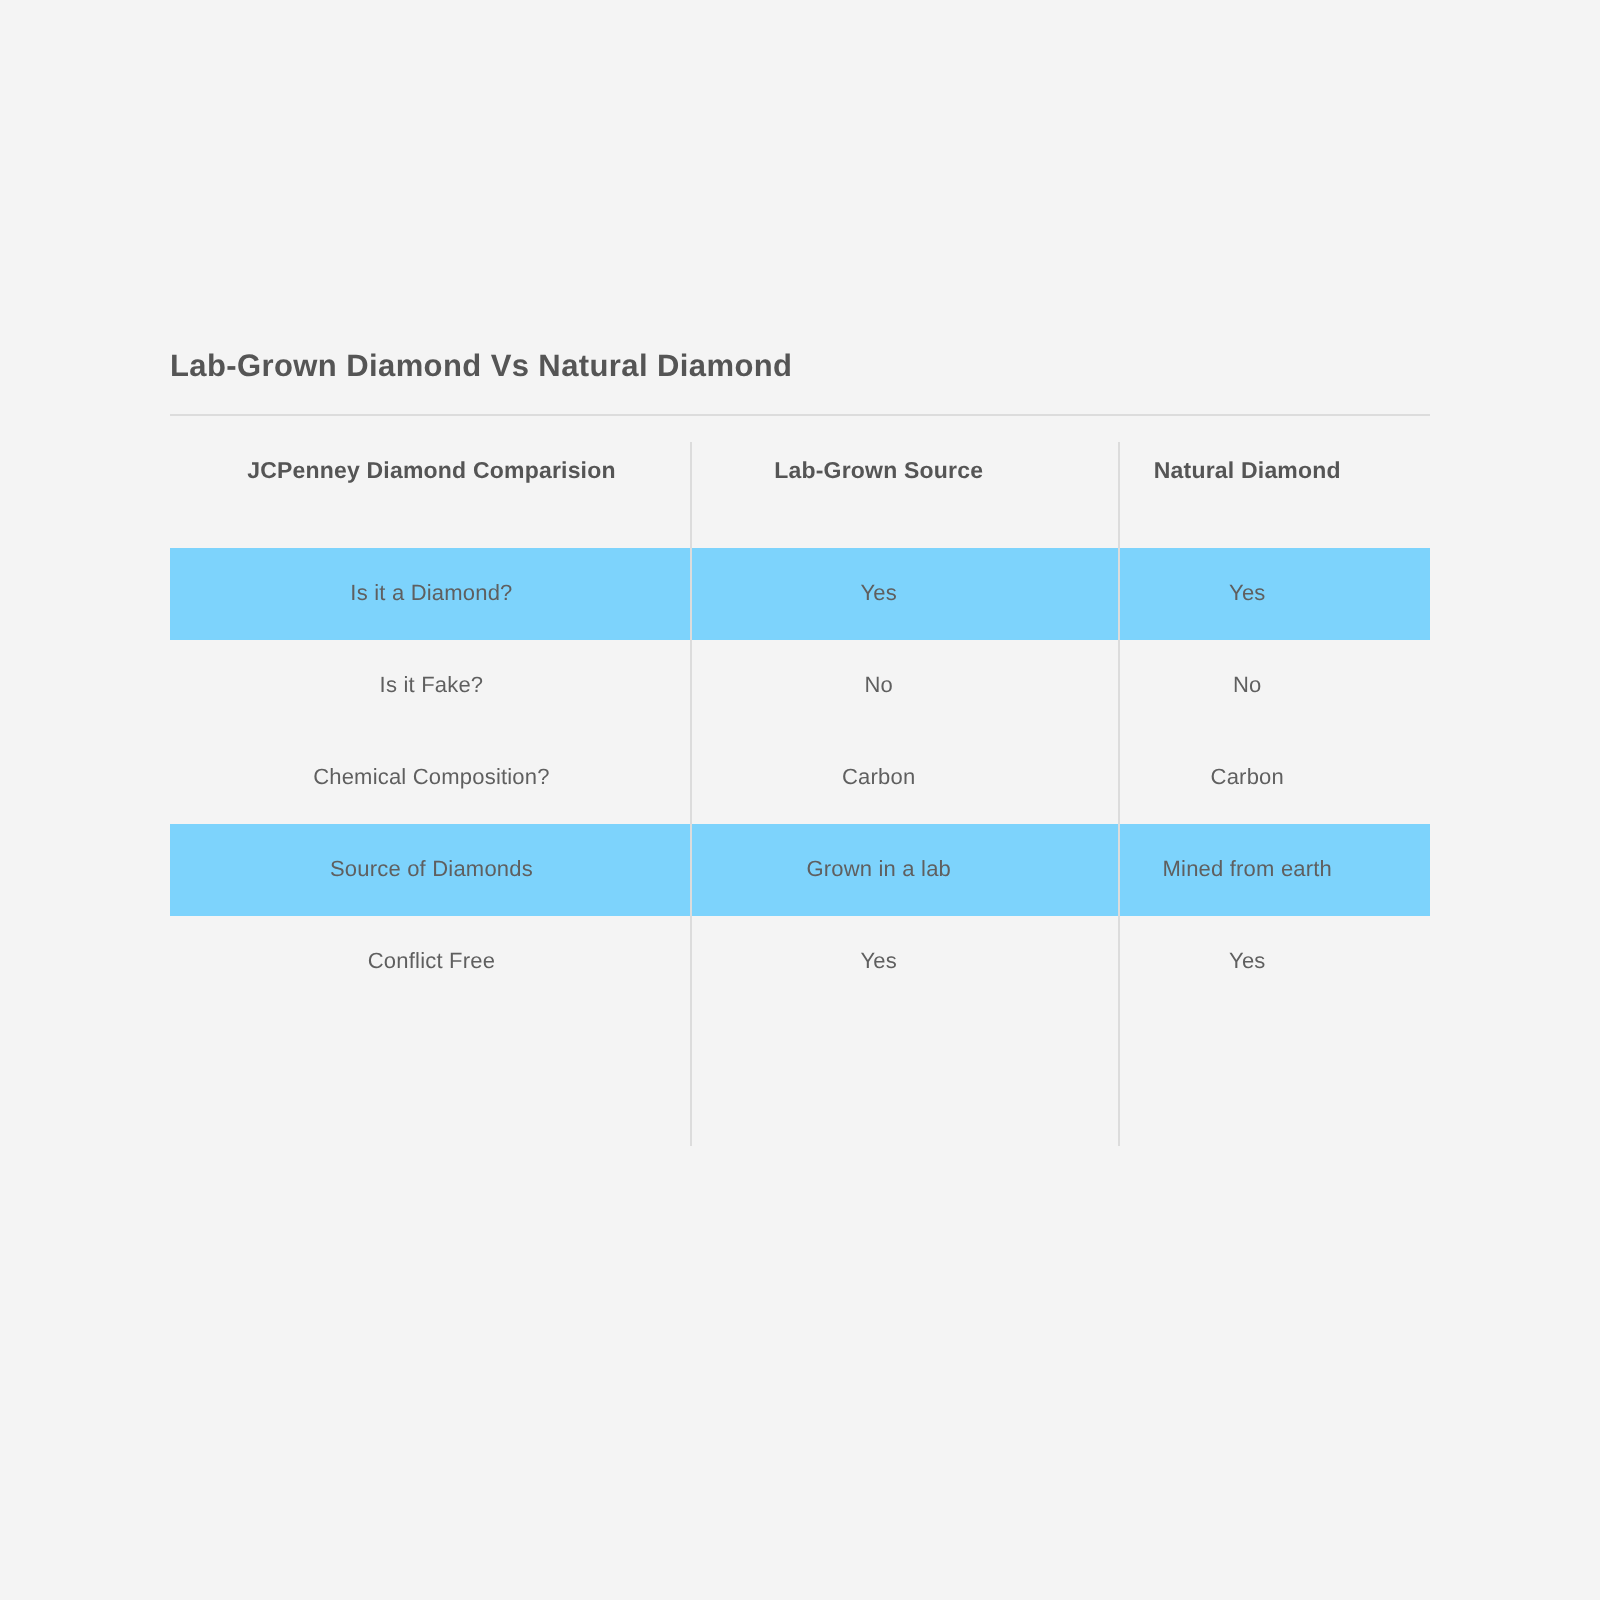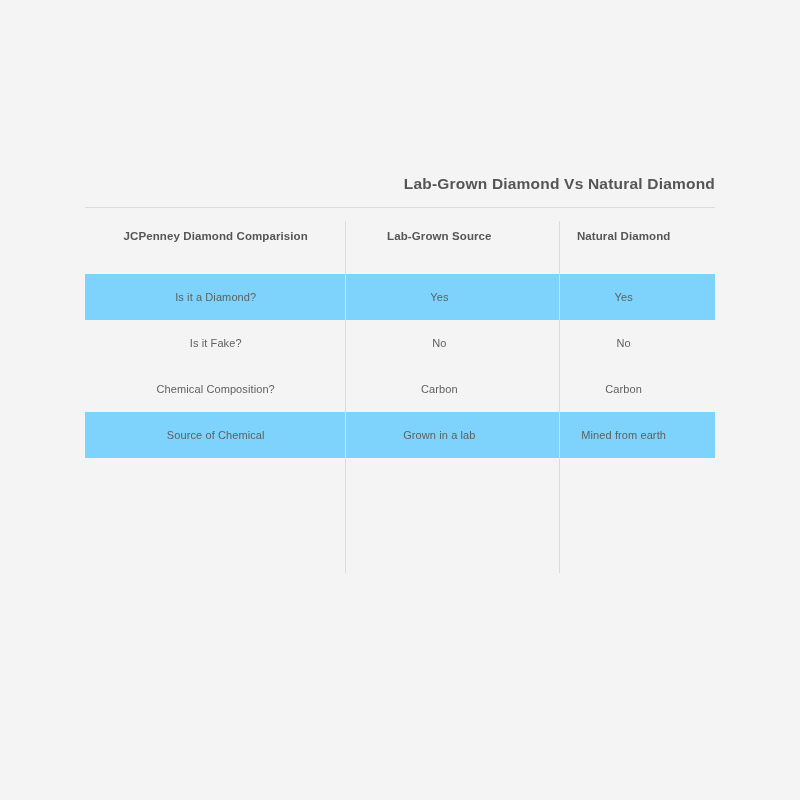--- a/index.html
+++ b/index.html
@@ -23,21 +23,21 @@
   }
 
   .comparison-wrap {
     position: absolute;
     left: 85px;
     top: 175px;
     width: 630px;
   }
 
   .title {
-    text-align: right;
+    text-align: left;
     font-size: 15.5px;
     font-weight: bold;
     color: #555555;
     letter-spacing: 0.2px;
     padding-bottom: 14px;
     border-bottom: 1px solid #dcdcdc;
     margin: 0 0 0 0;
   }
 
   table.compare {
@@ -121,21 +121,26 @@
           <td>Is it Fake?</td>
           <td>No</td>
           <td>No</td>
         </tr>
         <tr class="plain">
           <td>Chemical Composition?</td>
           <td>Carbon</td>
           <td>Carbon</td>
         </tr>
         <tr class="shaded">
-          <td>Source of Chemical</td>
+          <td>Source of Diamonds</td>
           <td>Grown in a lab</td>
           <td>Mined from earth</td>
+        </tr>
+        <tr class="plain">
+          <td>Conflict Free</td>
+          <td>Yes</td>
+          <td>Yes</td>
         </tr>
       </tbody>
     </table>
 
   </div>
 </div>
 
 </body></html>

